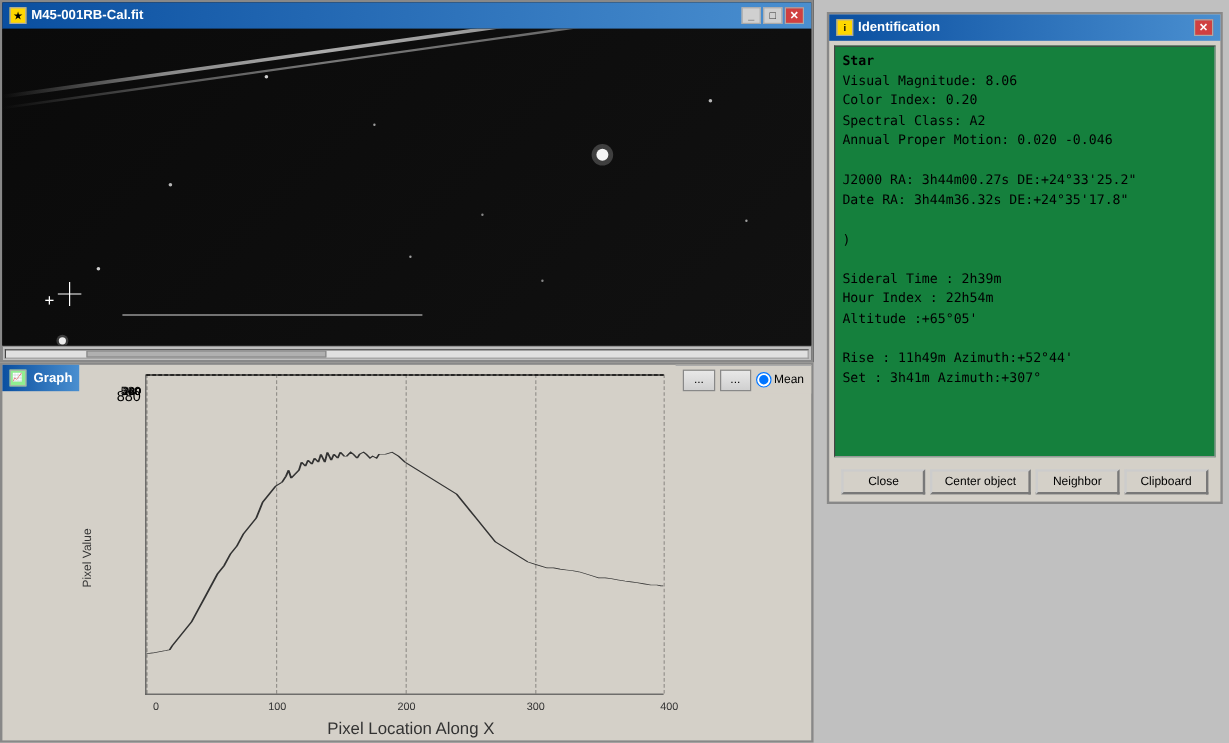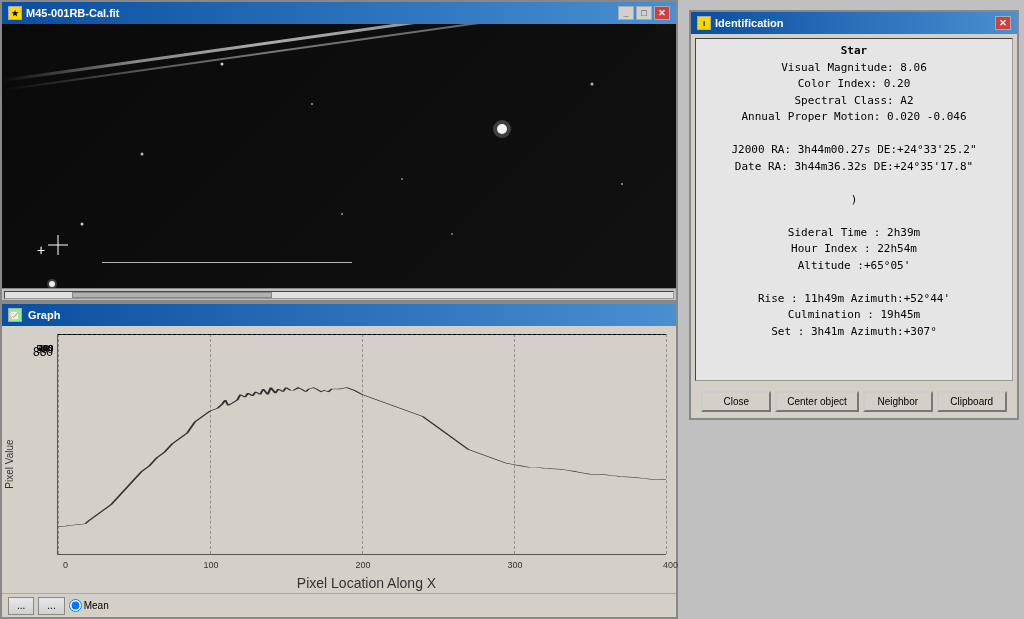--- a/index.html
+++ b/index.html
@@ -154,21 +154,21 @@
     
     .graph-window {
       position: absolute;
       top: 302px;
       left: 0;
       width: 678px;
       height: 317px;
       border: 2px solid #888;
       background: #d4d0c8;
       display: flex;
-      flex-direction: column;
+      flex-direction: row;
     }
     .graph-titlebar {
       background: linear-gradient(to right, #0a4fa0, #4a8fd0);
       color: white;
       font-size: 11px;
       font-weight: bold;
       padding: 3px 6px;
       display: flex;
       align-items: center;
       gap: 6px;
@@ -284,29 +284,28 @@
       padding: 3px 6px;
       display: flex;
       align-items: center;
       justify-content: space-between;
       height: 22px;
       flex-shrink: 0;
     }
     .id-content {
       flex: 1;
       overflow-y: auto;
-      background: #e5e5e5;
+      background: #15803d;
       margin: 4px;
       border: 1px inset #999;
       padding: 4px 6px;
       font-family: monospace;
       font-size: 11px;
       line-height: 1.5;
       color: #000;
-      text-align: center;
     }
     .id-buttons {
       display: flex;
       gap: 4px;
       padding: 6px;
       justify-content: center;
       flex-shrink: 0;
     }
     .id-btn {
       border: 2px outset #ccc;
@@ -482,21 +481,20 @@
     <div>J2000 RA:  3h44m00.27s  DE:+24°33'25.2"</div>
     <div>Date  RA:  3h44m36.32s  DE:+24°35'17.8"</div>
     <div>&nbsp;</div>
     <div>)</div>
     <div>&nbsp;</div>
     <div>Sideral Time      :  2h39m</div>
     <div>Hour Index        :  22h54m</div>
     <div>Altitude          :+65°05'</div>
     <div>&nbsp;</div>
     <div>Rise        :       11h49m Azimuth:+52°44'</div>
-    <div>Culmination :  19h45m</div>
     <div>Set         :       3h41m Azimuth:+307°</div>
 
   </div>
   <div class="id-buttons">
     <button class="id-btn">Close</button>
     <button class="id-btn">Center object</button>
     <button class="id-btn">Neighbor</button>
     <button class="id-btn">Clipboard</button>
   </div>
 </div>

